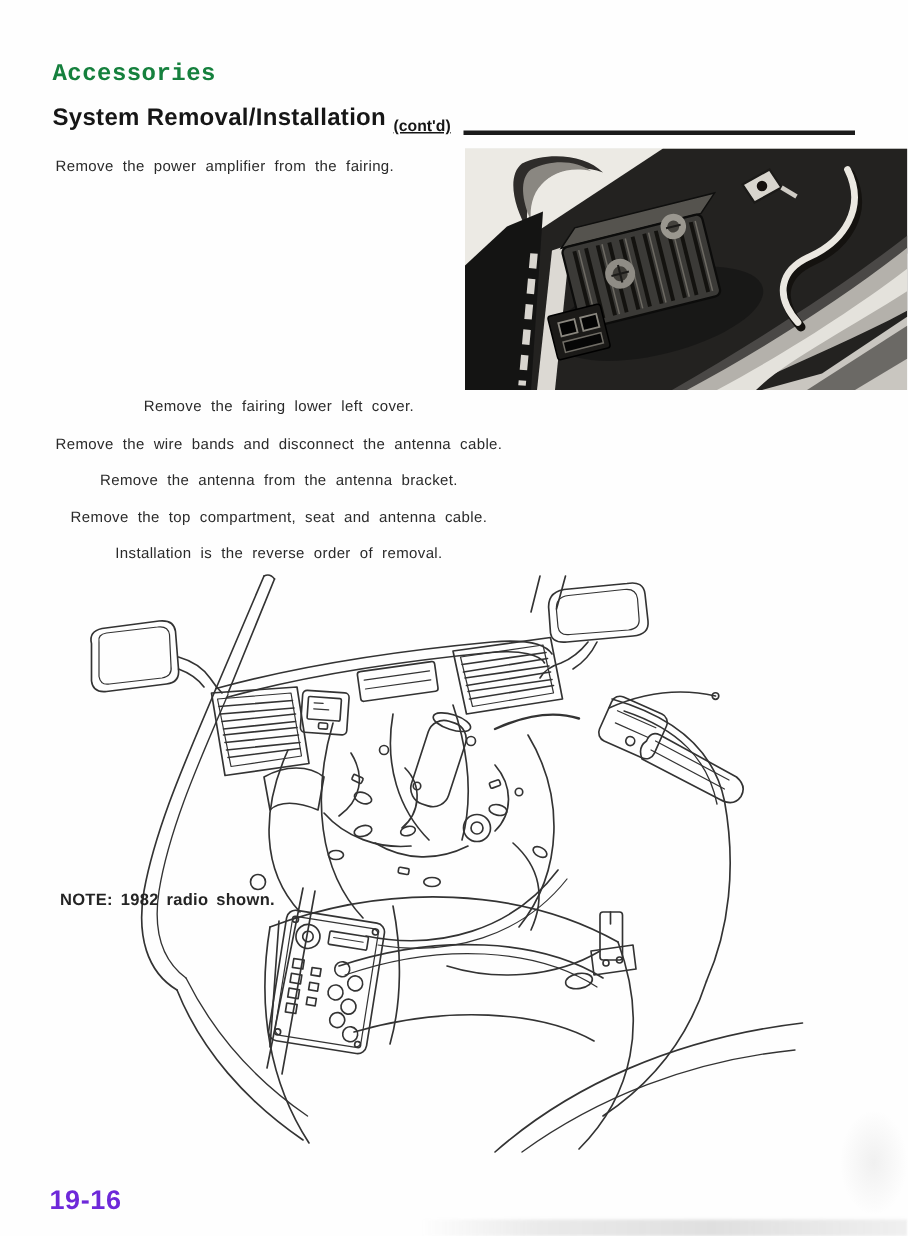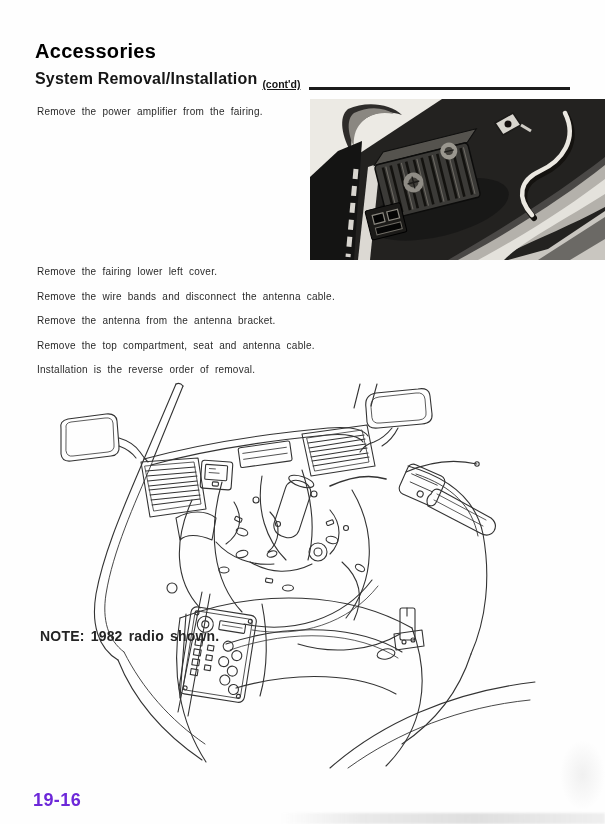--- a/index.html
+++ b/index.html
@@ -5,48 +5,48 @@
   html,body{margin:0;padding:0;}
   body{
     width:605px;height:824px;position:relative;overflow:hidden;
     background:#fefefe;
     font-family:"Liberation Sans", sans-serif;
     color:#222;
   }
   .abs{position:absolute;}
   .page-title{
     left:35px;top:40px;
-    font-size:20px;font-weight:bold;color:#000000;letter-spacing:.3px;
+    font-size:16px;font-weight:bold;color:#15803d;letter-spacing:.3px;font-family:Liberation Mono, monospace;
   }
   .subtitle-row{
     left:35px;top:70px;width:535px;
     display:flex;align-items:flex-end;
   }
   .subtitle{
     font-size:16px;font-weight:bold;color:#161616;letter-spacing:.2px;white-space:nowrap;
   }
   .subtitle-suffix{
     font-size:10.5px;font-weight:bold;color:#161616;margin-left:5px;white-space:nowrap;
     position:relative;top:2px;text-decoration:underline;
   }
   .subtitle-rule{
     flex:1;height:3px;background:#1b1b1b;margin-left:9px;position:relative;top:2px;
   }
   .body-text{
     font-size:10px;line-height:11px;color:#2a2a2a;
-    letter-spacing:.25px;word-spacing:3px;
+    letter-spacing:.25px;word-spacing:3px;text-align:center;
   }
   .intro{left:37px;top:106px;}
   .steps{left:37px;top:266px;}
   .steps p{margin:0 0 13.5px 0;}
   .photo-wrap{left:310px;top:99px;width:295px;height:161px;}
   .drawing-wrap{left:30px;top:382px;width:520px;height:388px;}
   .fig-note{
-    left:40px;top:628px;z-index:5;
-    font-size:14px;font-weight:bold;color:#242424;letter-spacing:.2px;word-spacing:2px;
+    left:40px;top:594px;z-index:5;
+    font-size:11px;font-weight:bold;color:#242424;letter-spacing:.2px;word-spacing:2px;
   }
   .page-number{
     left:33px;top:790px;
     font-size:18px;font-weight:bold;color:#6d28d9;letter-spacing:.4px;
   }
   .smudge-bottom{
     left:280px;top:813px;width:325px;height:11px;
     background:linear-gradient(90deg, rgba(0,0,0,0), rgba(110,110,110,.14) 25%, rgba(100,100,100,.2) 60%, rgba(110,110,110,.1));
     filter:blur(1px);
   }

